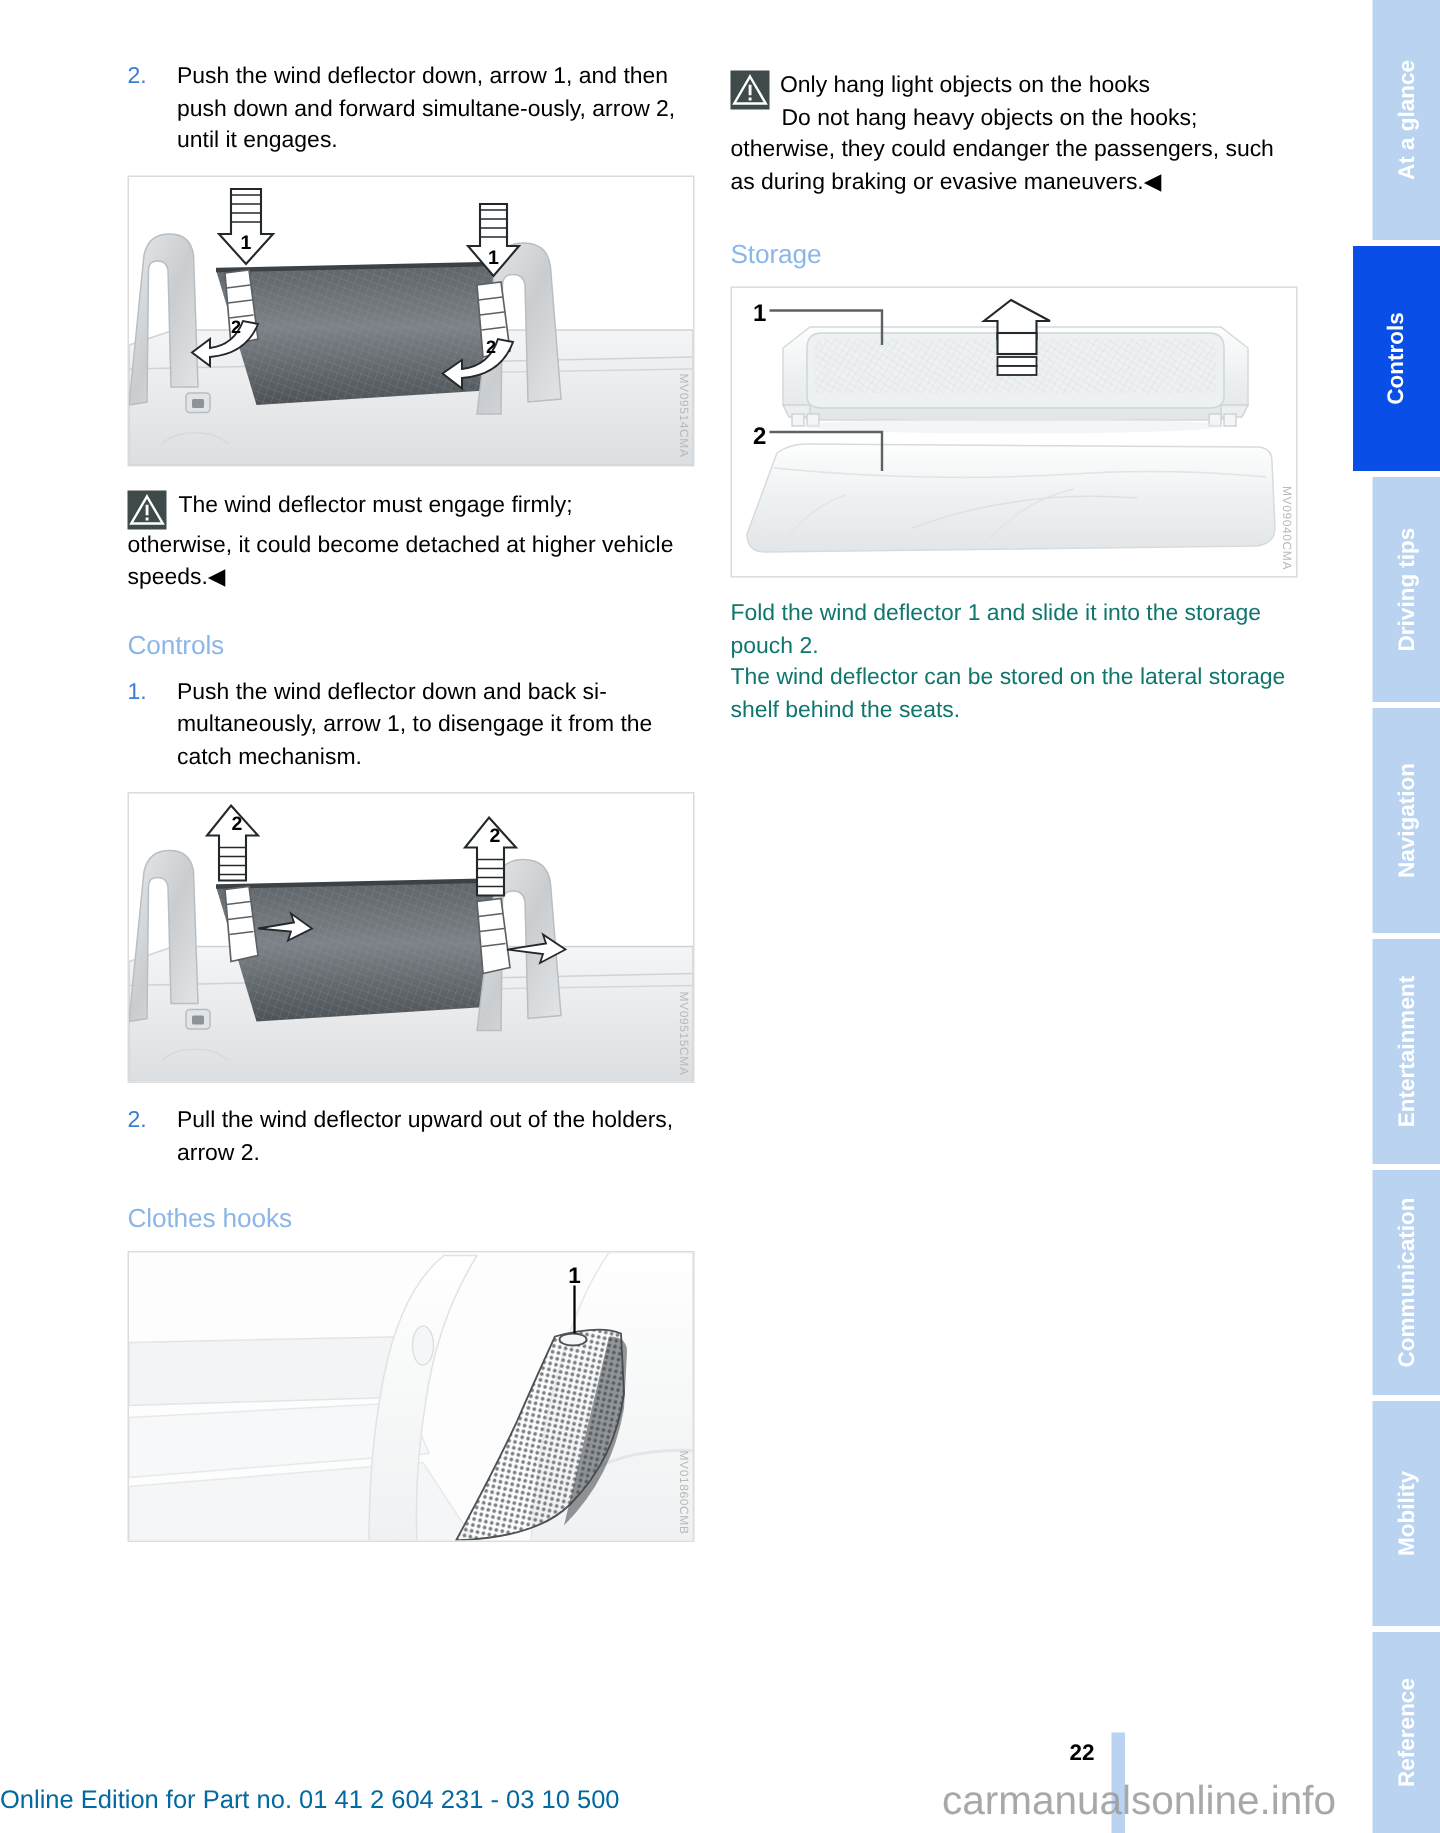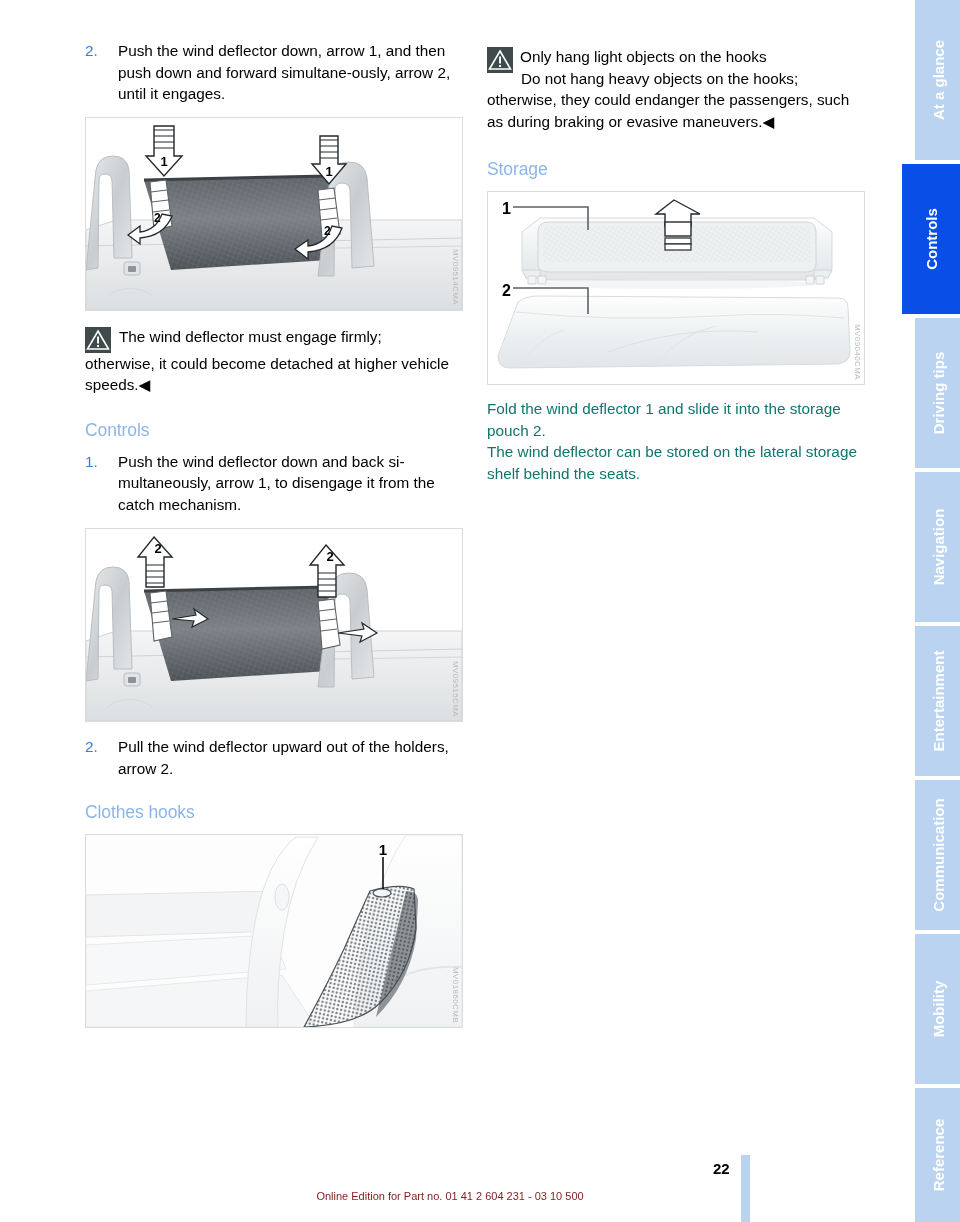--- a/index.html
+++ b/index.html
@@ -84,22 +84,21 @@
   .pagenum {
     position: absolute; left: 713px; top: 1160px;
     font-size: 15px; font-weight: bold; color:#000;
   }
   .pagebar {
     position:absolute; left:741px; top:1155px; width:9px; height:67px;
     background:#b9d3f0;
   }
   .footline {
     position: absolute; left: 0; top: 1190px; width: 900px;
-    text-align: center;
-    font-size: 11px; color:#7f1d1d;
+    font-size: 17px; color:#0369a1;
   }
   .watermark {
     position:absolute; left:628px; top:1185px;
     font-size: 27px; color:#9a9a9a; opacity:.85;
     font-family:"Liberation Sans", sans-serif;
     white-space:nowrap;
   }
 </style>
 </head>
 <body>
@@ -374,14 +373,15 @@
       <span class="lbl">Mobility</span>
       </div>
     <div class="tab" style="top:1088px;height:134px;">
       <span class="lbl">Reference</span>
       </div>
   </div>
 
   <div class="pagebar"></div>
   <div class="pagenum">22</div>
   <div class="footline">Online Edition for Part no. 01 41 2 604 231 - 03 10 500</div>
+  <div class="watermark">carmanualsonline.info</div>
 
 </div>
 
 </body></html>

